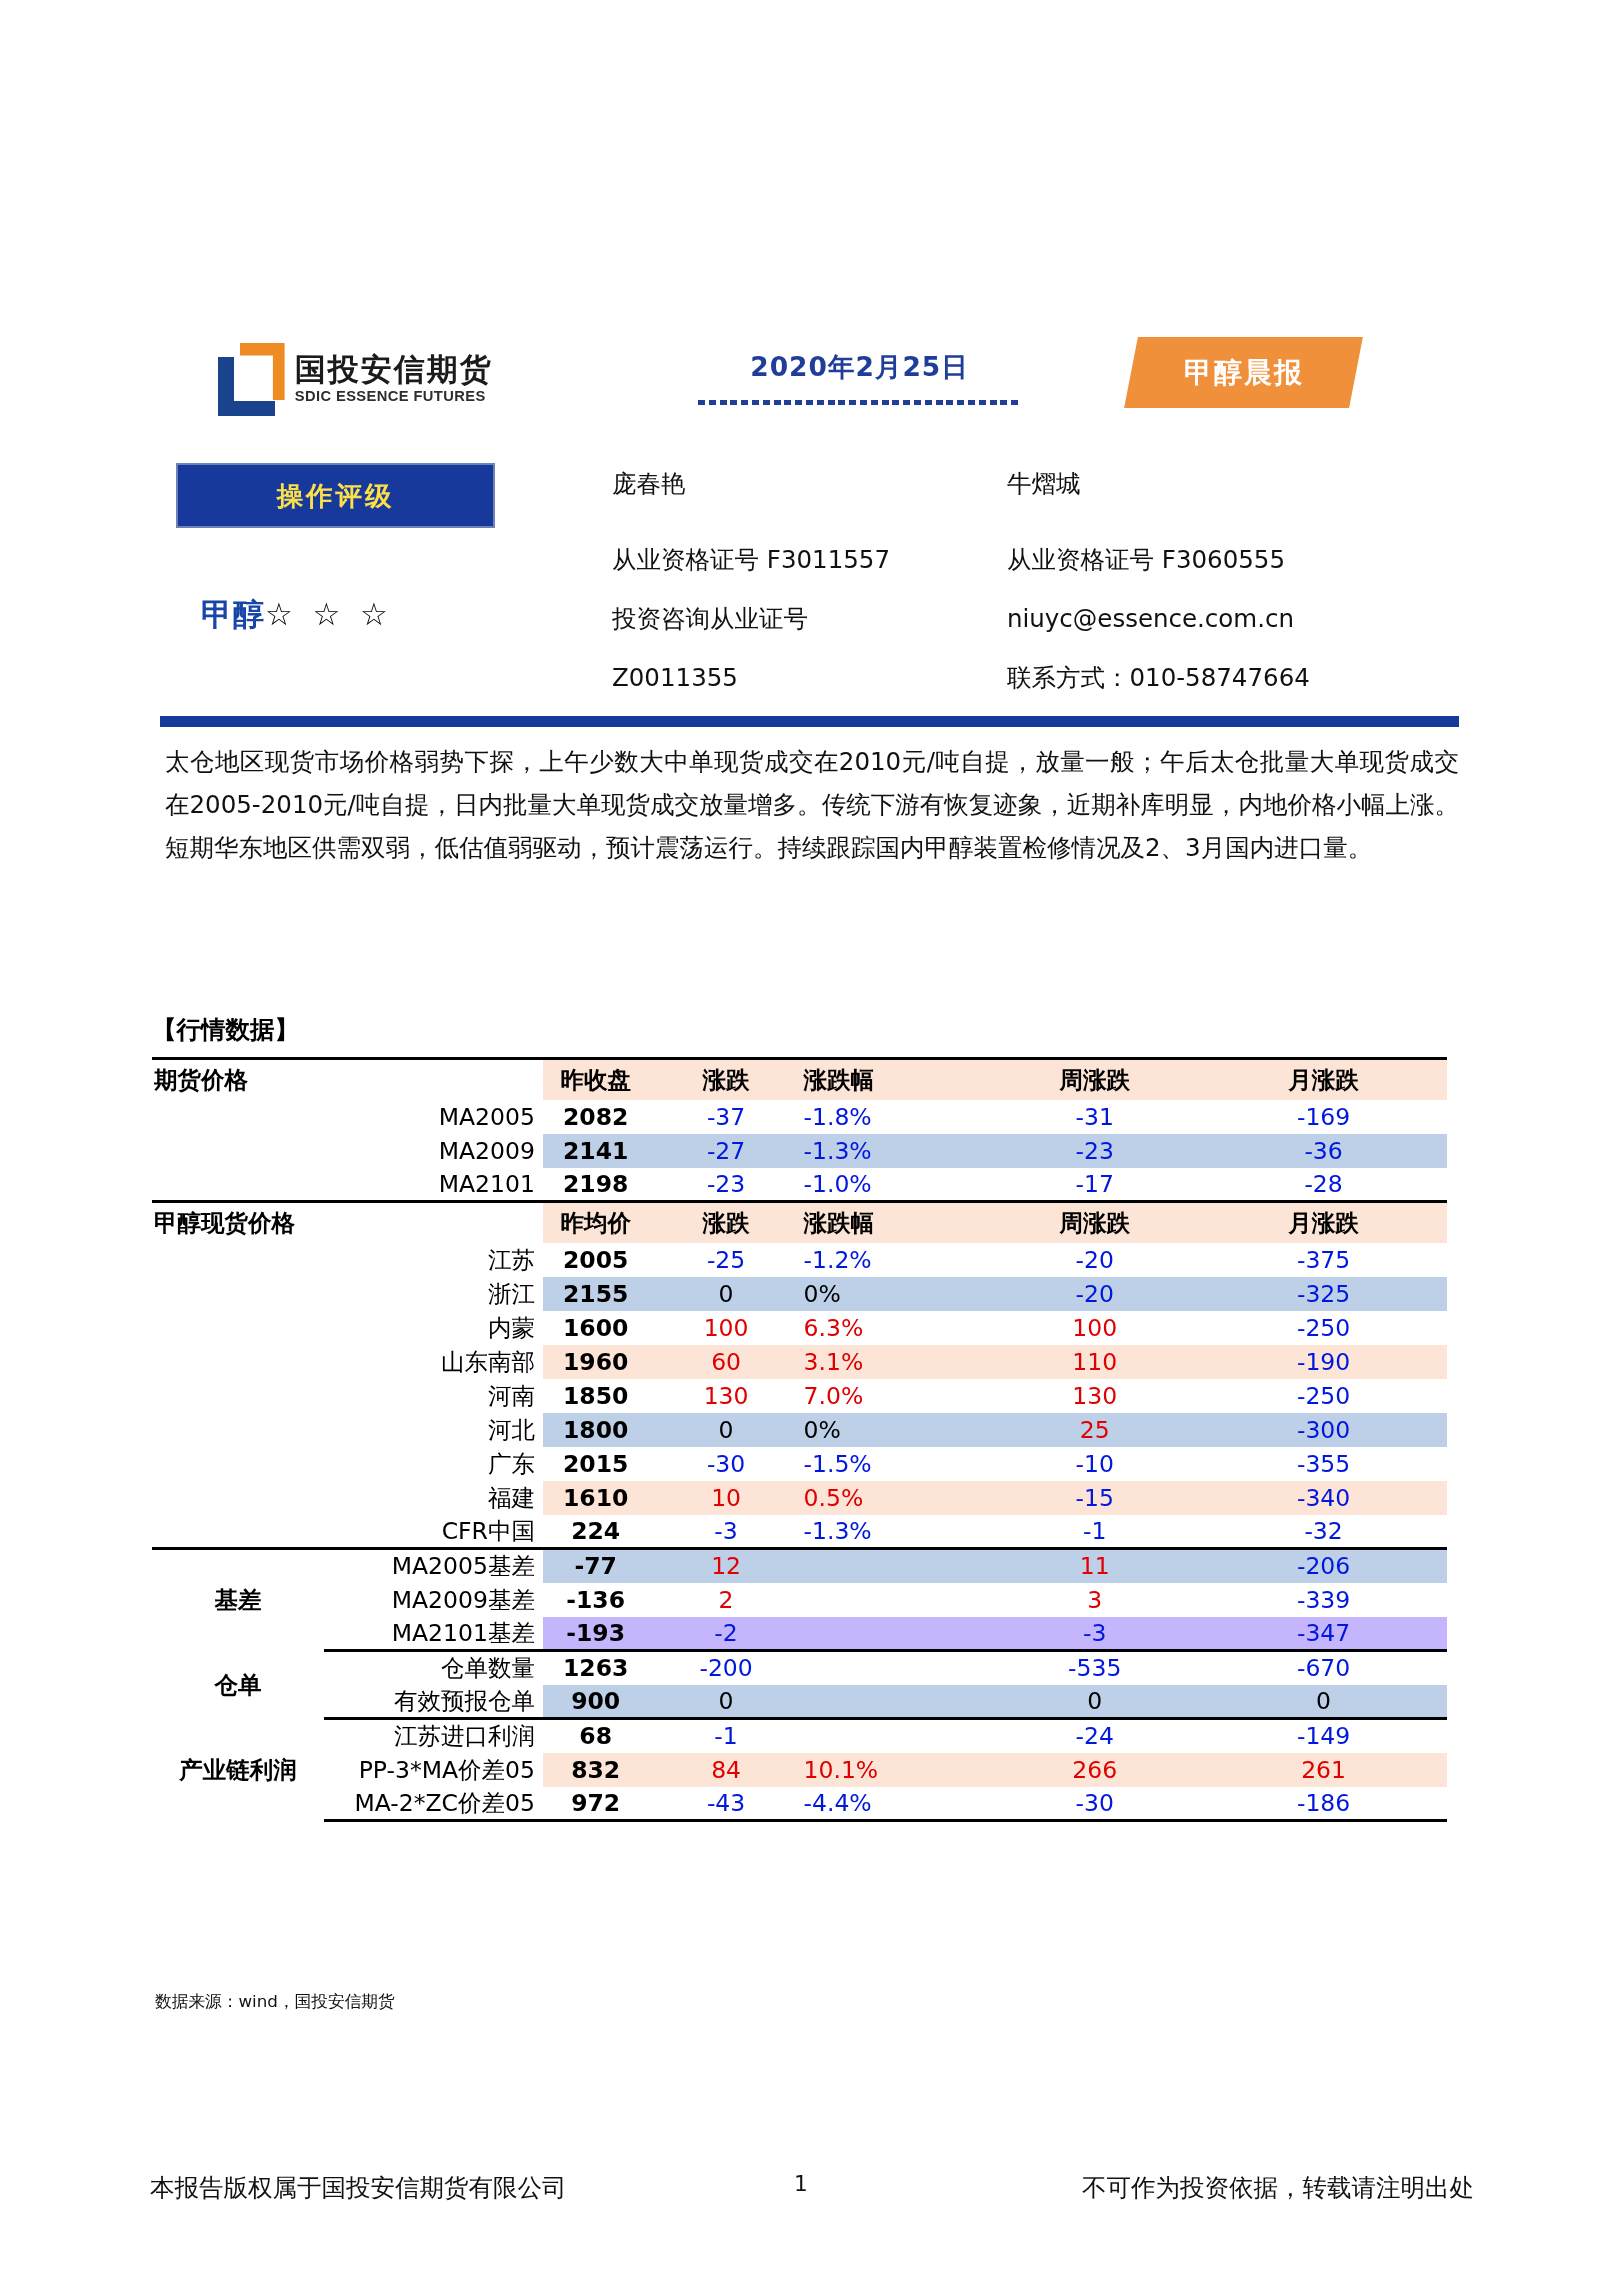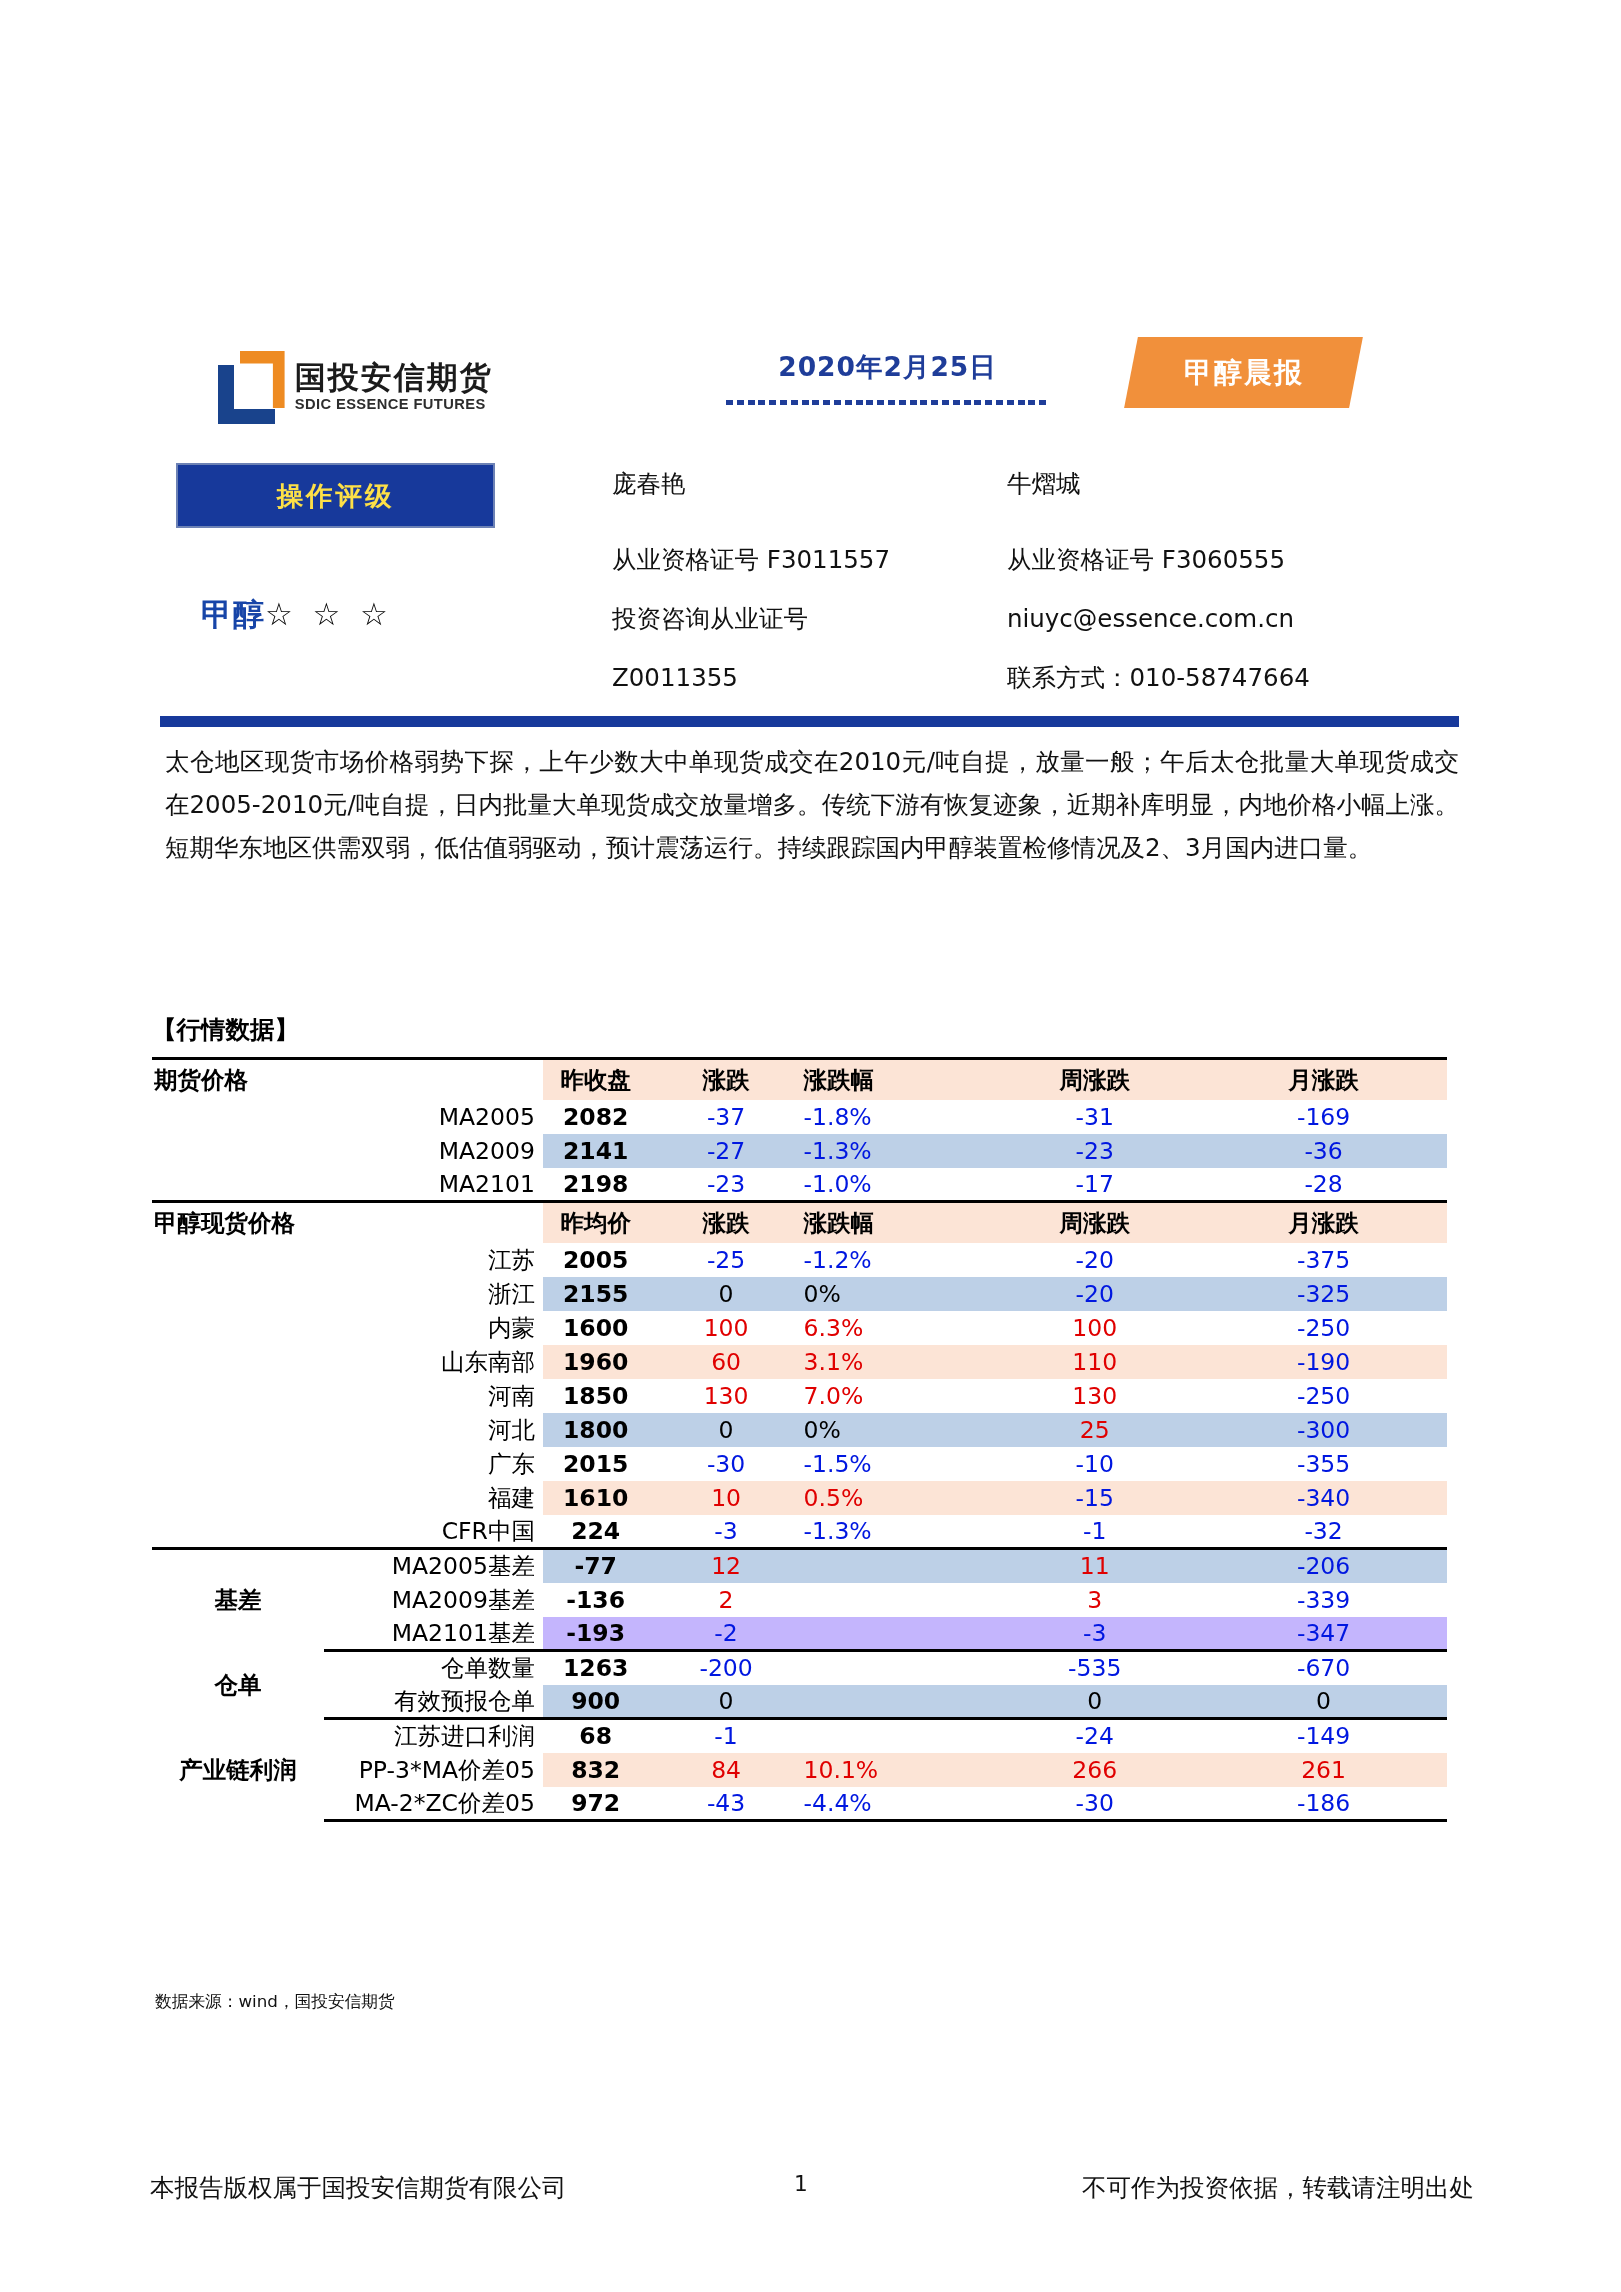--- a/index.html
+++ b/index.html
@@ -17,21 +17,21 @@
   .page { position: relative; width: 1621px; height: 2293px; }
 
   
   .header {
     position: absolute;
     left: 0; top: 333px;
     width: 1621px; height: 108px;
   }
   .logo-block {
     position: absolute;
-    left: 218px; top: 18px;
+    left: 218px; top: 10px;
     display: flex; align-items: center;
   }
   .logo-mark { position: relative; width: 67px; height: 73px; margin-right: 9.8px; }
   .logo-mark .lshape {
     position: absolute; left: 0; top: 13.7px;
     width: 57px; height: 59px;
     border-left: 16.7px solid #19438C;
     border-bottom: 15.7px solid #19438C;
   }
   .logo-mark .chevron {
@@ -44,21 +44,21 @@
   .logo-cn {
     font-size: 31px; font-weight: bold; color: #1b1b1b;
     letter-spacing: 2px; line-height: 1.05;
     font-family: "DejaVu Sans", "Liberation Sans", sans-serif;
   }
   .logo-en {
     font-size: 14.7px; font-weight: bold; color: #2d2d2d;
     letter-spacing: 0.4px; line-height: 1.2; margin-top: 2px;
   }
 
-  .date-block { position: absolute; left: 726px; top: 15.7px; width: 323px; text-align: center; }
+  .date-block { position: absolute; left: 698px; top: 15.7px; width: 323px; text-align: center; }
   .date-text {
     font-size: 26.5px; color: #1F3D99; font-weight: bold;
     letter-spacing: 1px;
     font-family: "DejaVu Sans", "Liberation Sans", sans-serif;
   }
   .date-rule {
     margin-top: 15.7px; height: 4.9px;
     background: repeating-linear-gradient(to right, #1F3D99 0 6.9px, transparent 6.9px 10.8px);
   }
 

